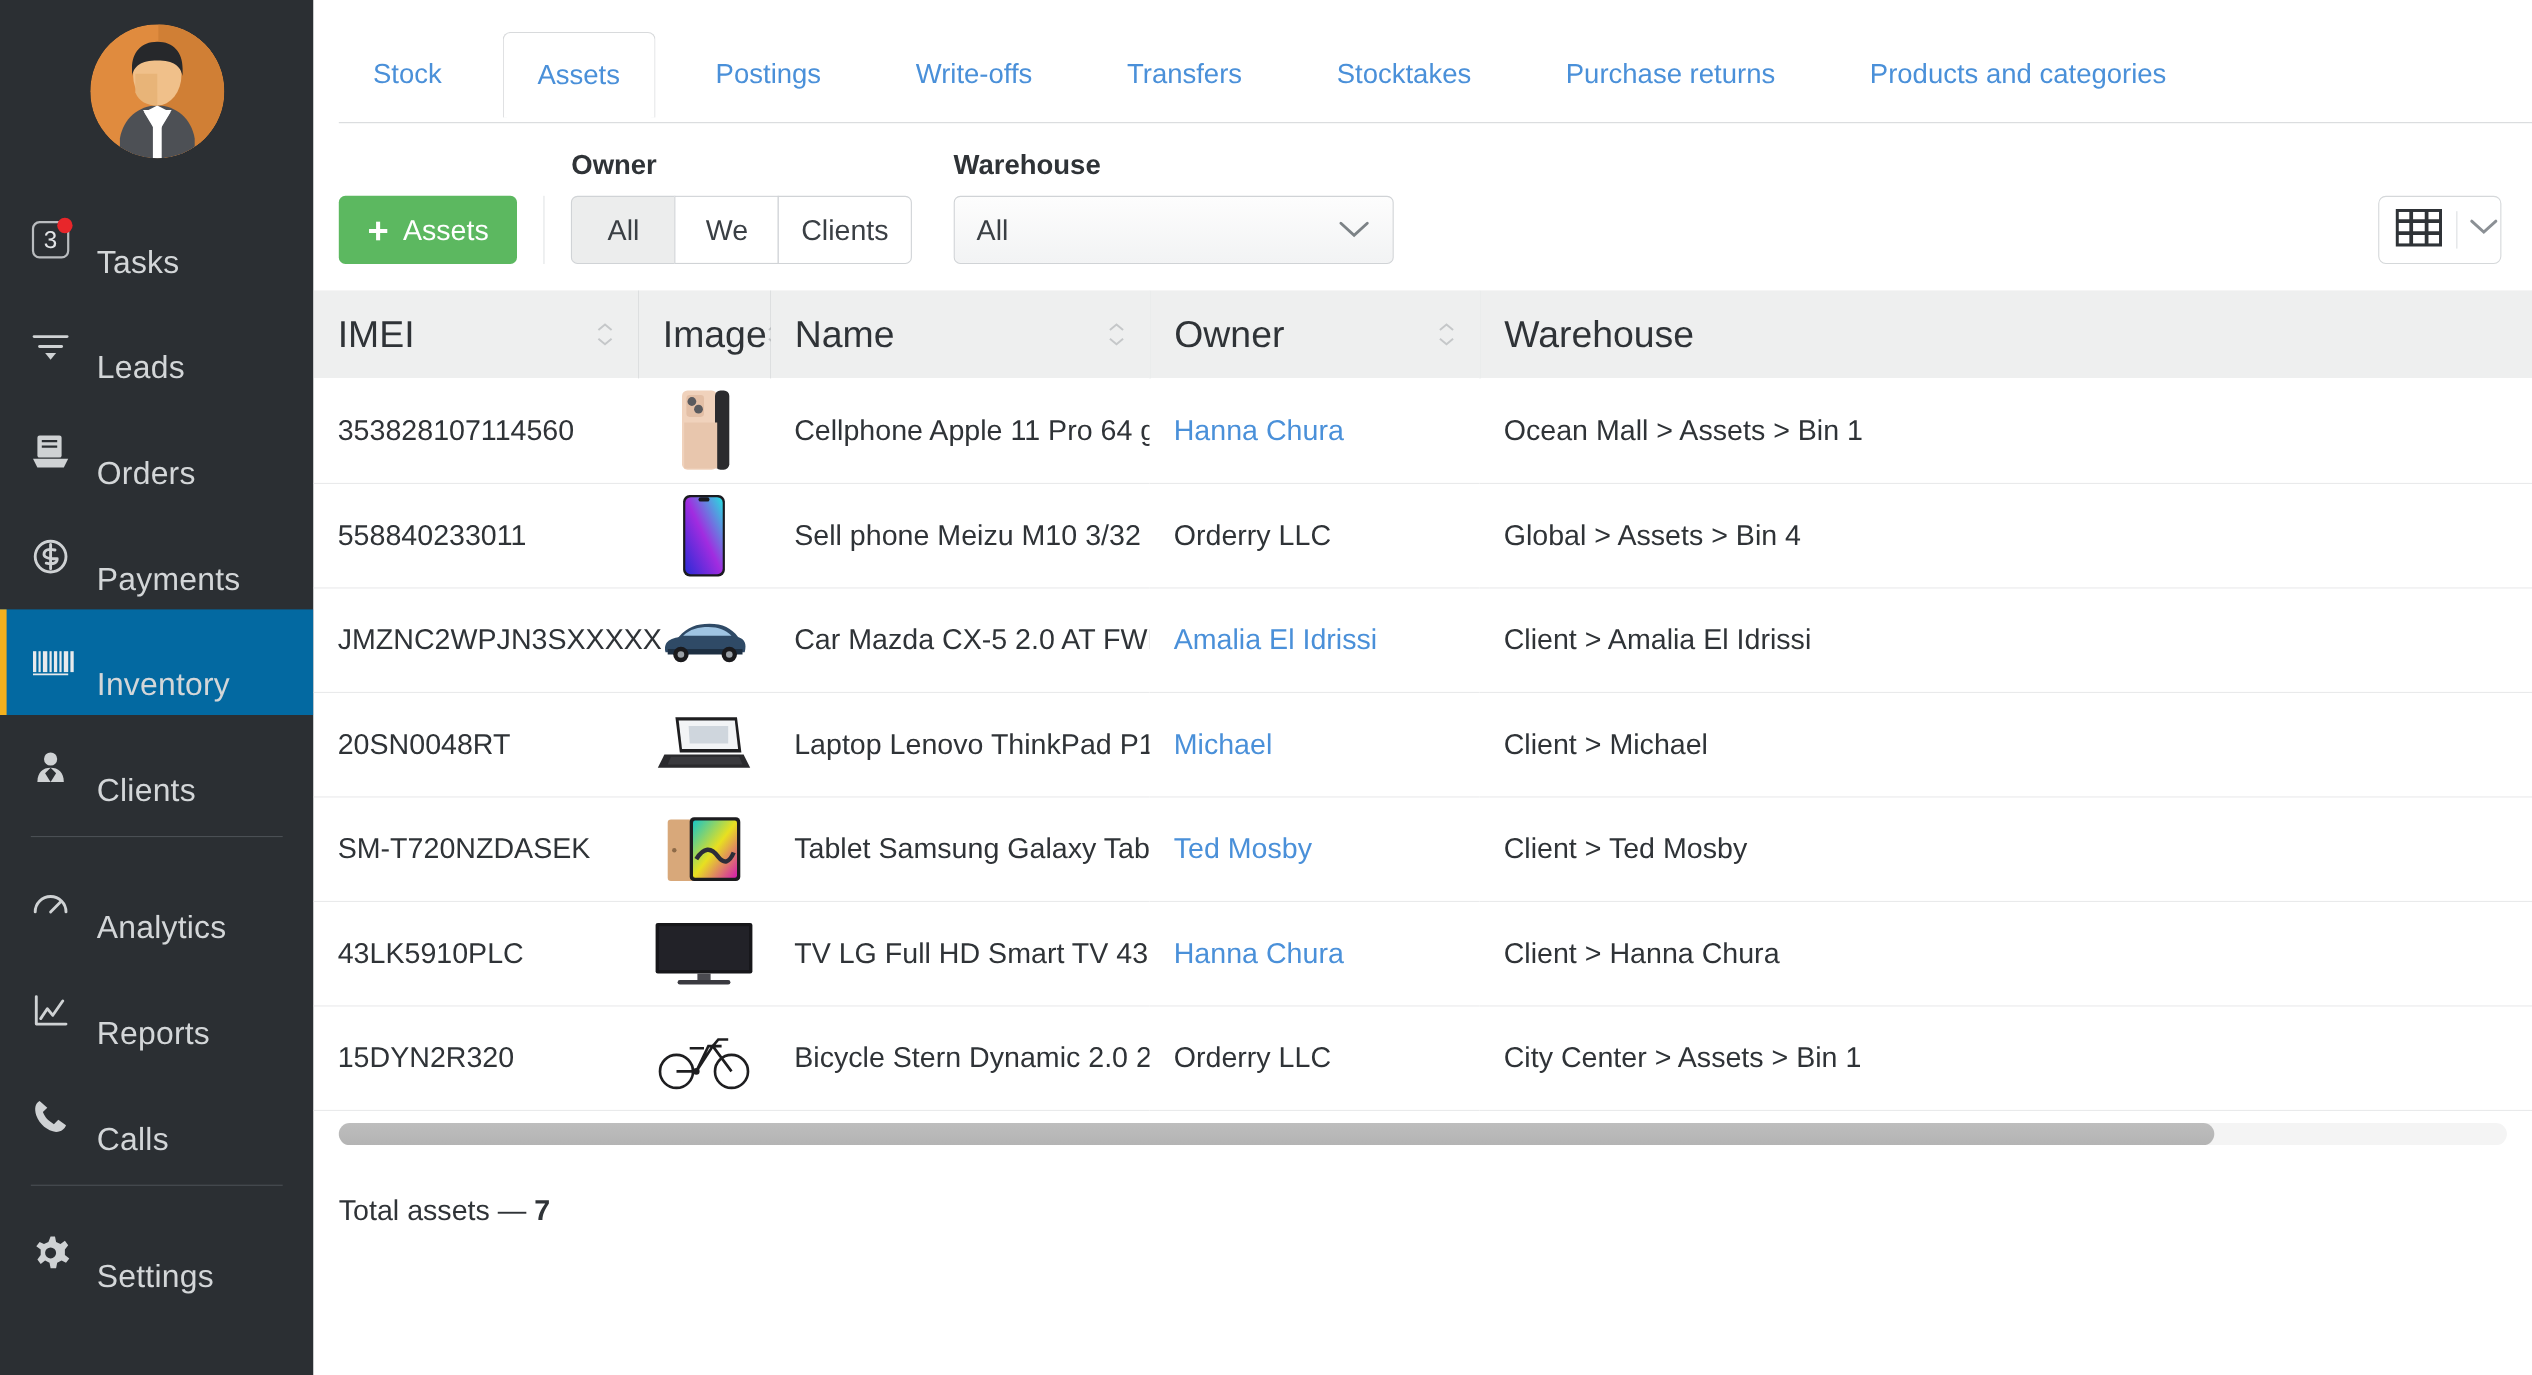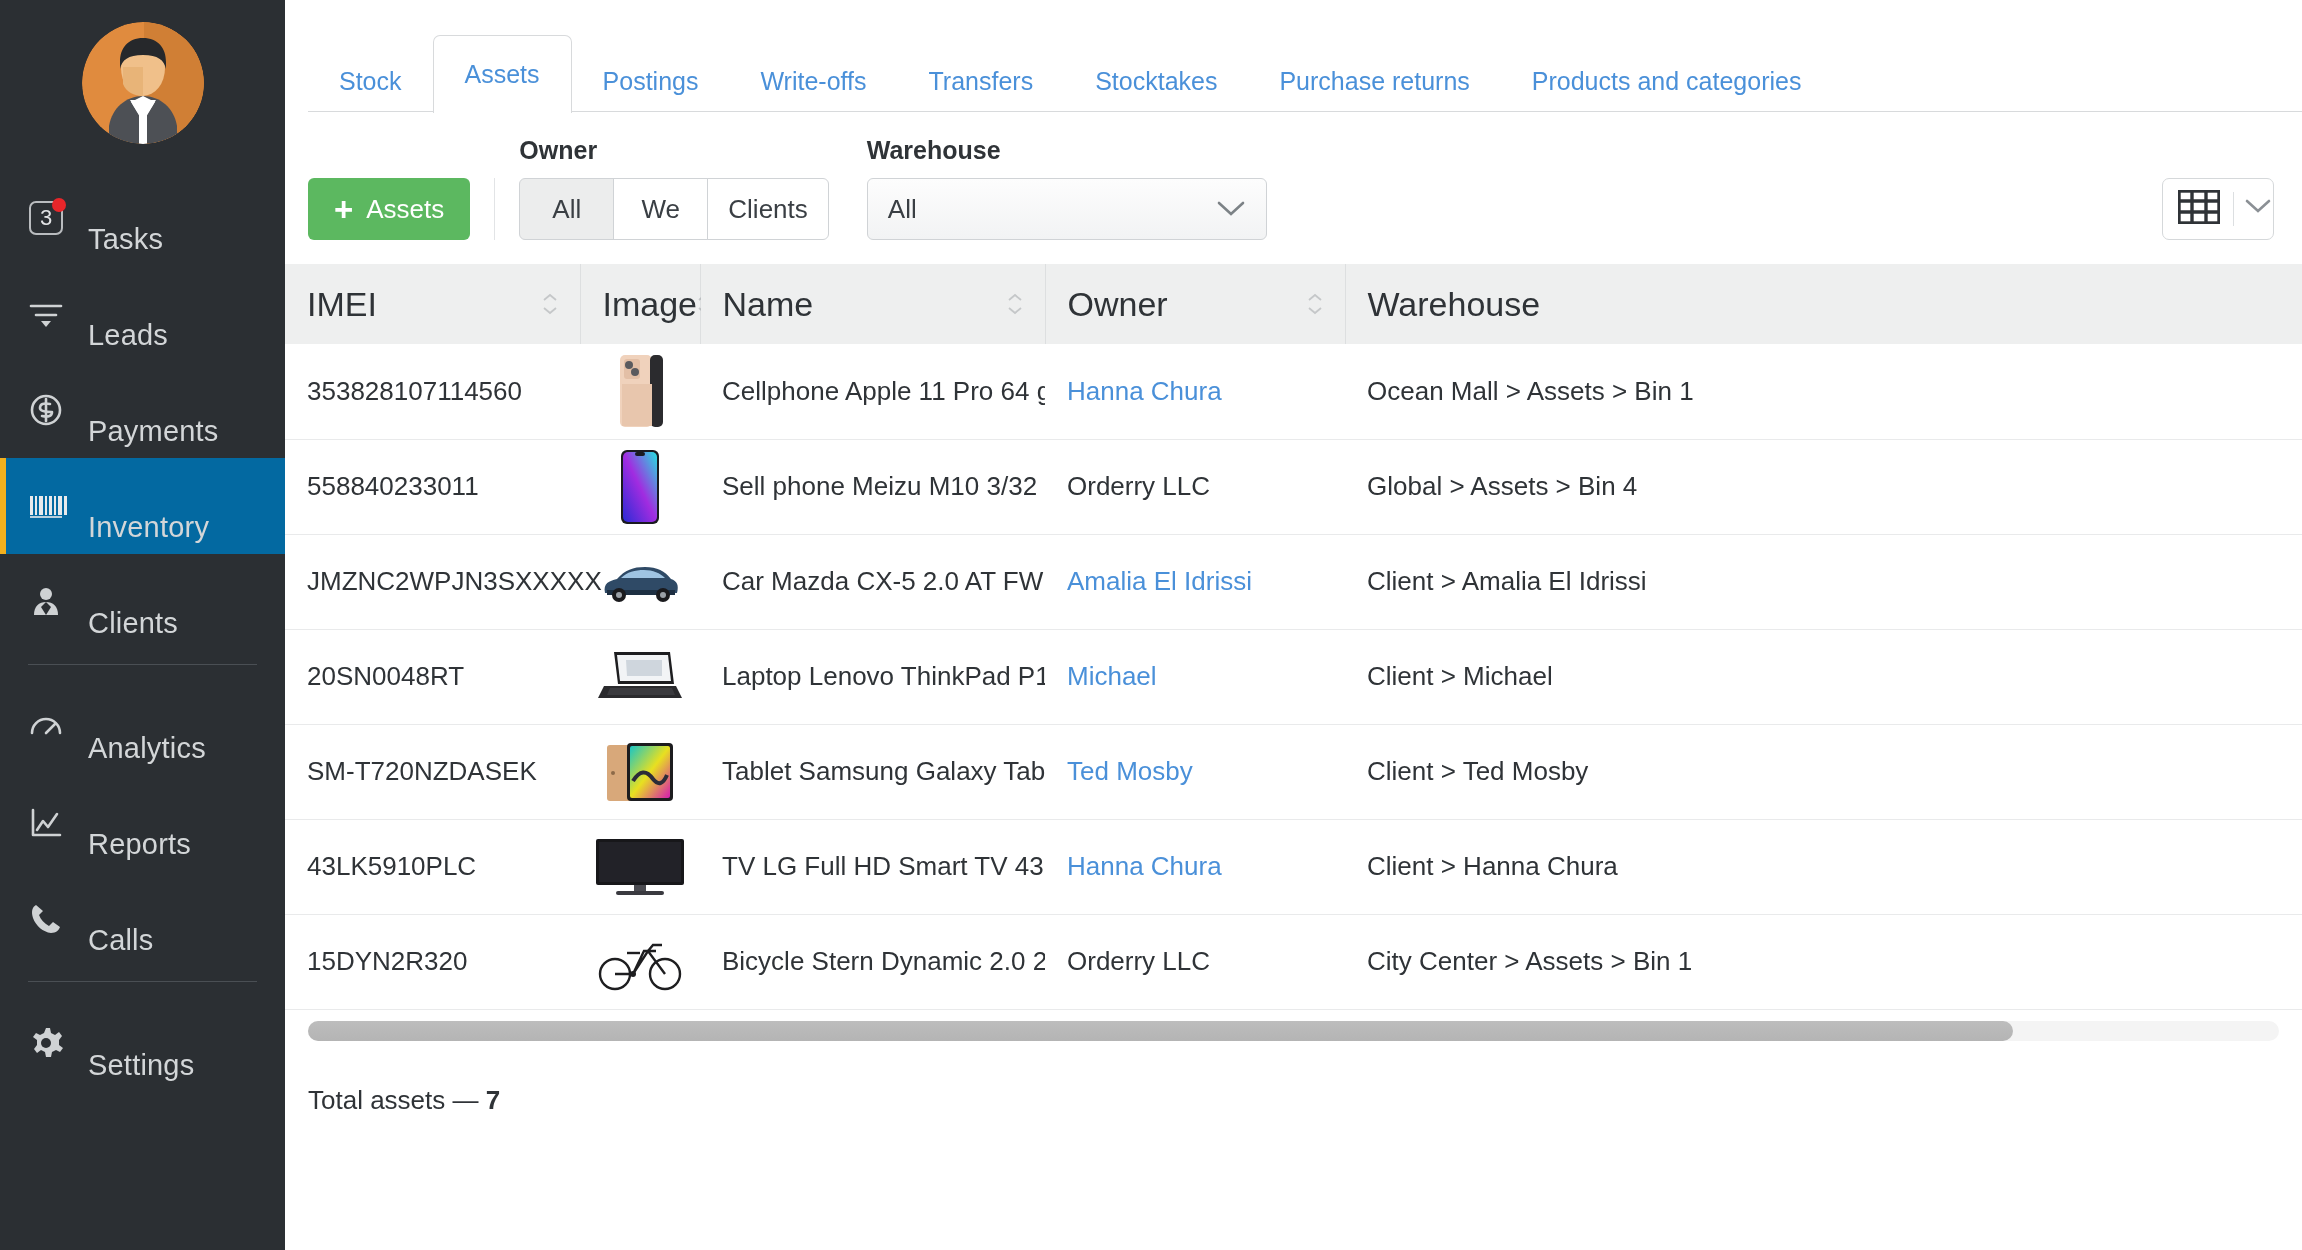--- a/index.html
+++ b/index.html
@@ -47,21 +47,21 @@
     position: absolute; width: 14px; height: 14px; border-radius: 50%;
     background: #e8262a; top: 2px; right: 2px;
   }
 
   
   .main { flex: 1; height: 1250px; background: #fff; position: relative; overflow: hidden; }
 
   
   .tabbar {
     position: relative; height: 90px; margin-top: 22px;
-    display: flex; align-items: flex-end; padding-left: 23px;
+    display: flex; align-items: center; padding-left: 23px; gap: 24px;
   }
   .tabbar::after {
     content: ""; position: absolute; left: 23px; right: 0; bottom: 0;
     height: 1px; background: #d8dadc;
   }
   .tab {
     font-size: 25px; color: #4a90d9; padding: 0 31px; height: 62px;
     display: flex; align-items: center; cursor: pointer; white-space: nowrap;
     position: relative; z-index: 1;
   }
@@ -190,20 +190,31 @@
               <line x1="5" y1="12" x2="35" y2="12" stroke="#cfd2d4" stroke-width="2.6" fill="none" stroke-linecap="round" stroke-linejoin="round"></line>
               <line x1="10" y1="21" x2="30" y2="21" stroke="#cfd2d4" stroke-width="2.6" fill="none" stroke-linecap="round" stroke-linejoin="round"></line>
               <path d="M15 27 L25 27 L20 33Z" fill="#cfd2d4"></path>
             </svg>
           </span>
           <span class="nav-label">Leads</span>
         </div>
         <div class="nav-item">
           <span class="nav-icon">
             <svg width="40" height="40" viewBox="0 0 40 40">
+              <rect x="8" y="6" width="22" height="20" rx="2" fill="#cfd2d4"></rect>
+              <line x1="12" y1="11" x2="26" y2="11" stroke="#2b2f33" stroke-width="2"></line>
+              <line x1="12" y1="16" x2="26" y2="16" stroke="#2b2f33" stroke-width="2"></line>
+              <path d="M4 27 L36 27 L32 35 L8 35Z" fill="#cfd2d4"></path>
+            </svg>
+          </span>
+          <span class="nav-label">Orders</span>
+        </div>
+        <div class="nav-item">
+          <span class="nav-icon">
+            <svg width="40" height="40" viewBox="0 0 40 40">
               <circle cx="20" cy="20" r="14" stroke="#cfd2d4" stroke-width="2.6" fill="none" stroke-linecap="round" stroke-linejoin="round"></circle>
               <path d="M24 14 Q14 12 14 18 Q14 22 26 22 Q26 28 16 26" stroke="#cfd2d4" stroke-width="2.6" fill="none" stroke-linecap="round" stroke-linejoin="round"></path>
               <line x1="20" y1="9" x2="20" y2="31" stroke="#cfd2d4" stroke-width="2.6" fill="none" stroke-linecap="round" stroke-linejoin="round"></line>
             </svg>
           </span>
           <span class="nav-label">Payments</span>
         </div>
         <div class="nav-item active">
           <span class="nav-icon">
             <svg width="44" height="40" viewBox="0 0 44 40">

